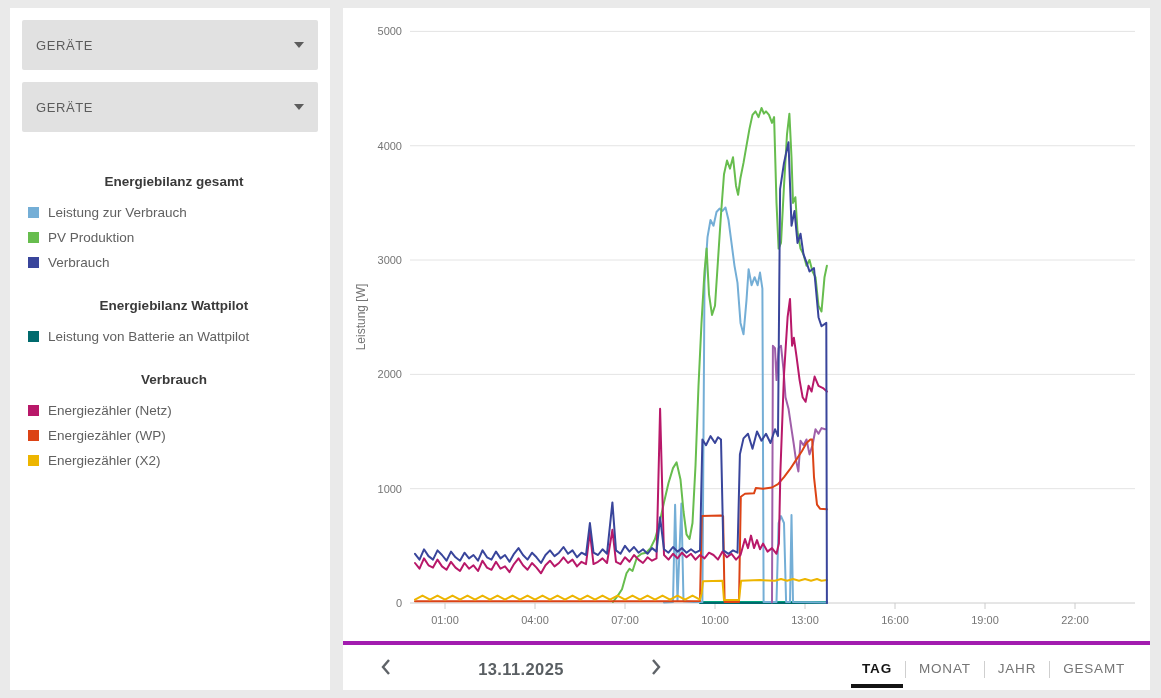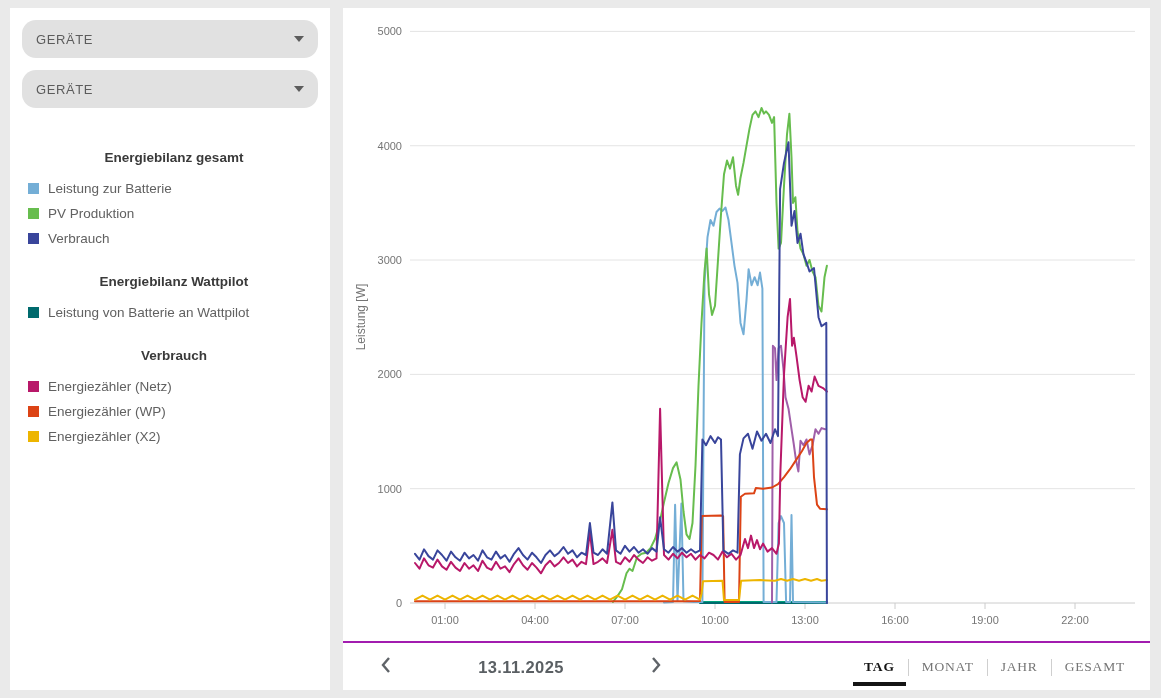--- a/index.html
+++ b/index.html
@@ -7,44 +7,44 @@
     width:1161px;height:698px;overflow:hidden;position:relative;
     background:#eaeaea;
     font-family:"Liberation Sans", sans-serif;
   }
   .card{position:absolute;background:#ffffff;top:8px;height:682px;}
   #sidebar{left:10px;width:320px;}
   #chart-panel{left:343px;width:807px;}
 
   
   .dropdown{
-    margin:12px 12px 6px 12px;height:38px;background:#e1e1e1;border-radius:14px;
+    margin:12px 12px 6px 12px;height:50px;background:#e1e1e1;border-radius:2px;
     display:flex;align-items:center;justify-content:space-between;
     padding:0 14px;cursor:pointer;box-sizing:border-box;
   }
   .dropdown:first-child{margin-top:12px;}
   .dropdown .dd-label{font-size:13px;color:#5c5c5c;letter-spacing:.6px;}
   .caret{width:0;height:0;border-left:5px solid transparent;border-right:5px solid transparent;border-top:6px solid #5c5c5c;}
   #legend{padding:36px 10px 0 18px;text-align:center;}
   .legend-group{margin-bottom:23px;}
   .legend-title{font-size:13.5px;font-weight:bold;color:#3a3a3a;margin-bottom:11px;}
   .legend-item{display:flex;align-items:center;height:25px;cursor:pointer;}
   .swatch{width:11px;height:11px;margin-right:9px;flex:0 0 auto;}
   .legend-label{font-size:13.5px;color:#616161;}
 
   
   #chart-area{width:807px;height:633px;}
   #footer{
-    height:48px;border-top:2px solid #a21caf;display:flex;align-items:center;
+    height:48px;border-top:4px solid #a21caf;display:flex;align-items:center;
   }
   #date-nav{display:flex;align-items:center;justify-content:space-between;width:300px;margin-left:28px;}
   .nav-btn{width:30px;height:30px;display:flex;align-items:center;justify-content:center;cursor:pointer;}
   #date-label{font-size:16.5px;font-weight:bold;color:#5a5f63;letter-spacing:.4px;}
   #tabs{margin-left:auto;margin-right:16px;display:flex;align-items:center;}
-  .tab{position:relative;padding:0 9px;font-size:13.5px;color:#757575;letter-spacing:.8px;cursor:pointer;line-height:48px;font-family:Liberation Serif, serif;}
+  .tab{position:relative;padding:0 9px;font-size:13.5px;color:#757575;letter-spacing:.8px;cursor:pointer;line-height:48px;}
   .tab.active{color:#141414;font-weight:bold;}
   .tab.active::after{content:"";position:absolute;left:-2px;right:-2px;bottom:5px;height:4px;background:#141414;}
   .tab-divider{width:1px;height:17px;background:#cfcfcf;margin:0 4px;}
   svg text{font-family:"Liberation Sans", sans-serif;}
 </style>
 </head>
 <body>
 
 <div class="card" id="sidebar">
   <div id="dropdowns">
@@ -55,21 +55,21 @@
       <div class="dropdown">
         <span class="dd-label">GERÄTE</span>
         <span class="caret"></span>
       </div>
     </div>
   <div id="legend">
       <div class="legend-group">
         <div class="legend-title">Energiebilanz gesamt</div>
         <div class="legend-item">
           <span class="swatch" style="background: rgb(116, 174, 214);"></span>
-          <span class="legend-label">Leistung zur Batterie</span>
+          <span class="legend-label">Leistung zur Verbrauch</span>
         </div>
         <div class="legend-item">
           <span class="swatch" style="background: rgb(103, 189, 78);"></span>
           <span class="legend-label">PV Produktion</span>
         </div>
         <div class="legend-item">
           <span class="swatch" style="background: rgb(57, 69, 155);"></span>
           <span class="legend-label">Verbrauch</span>
         </div>
       </div>

